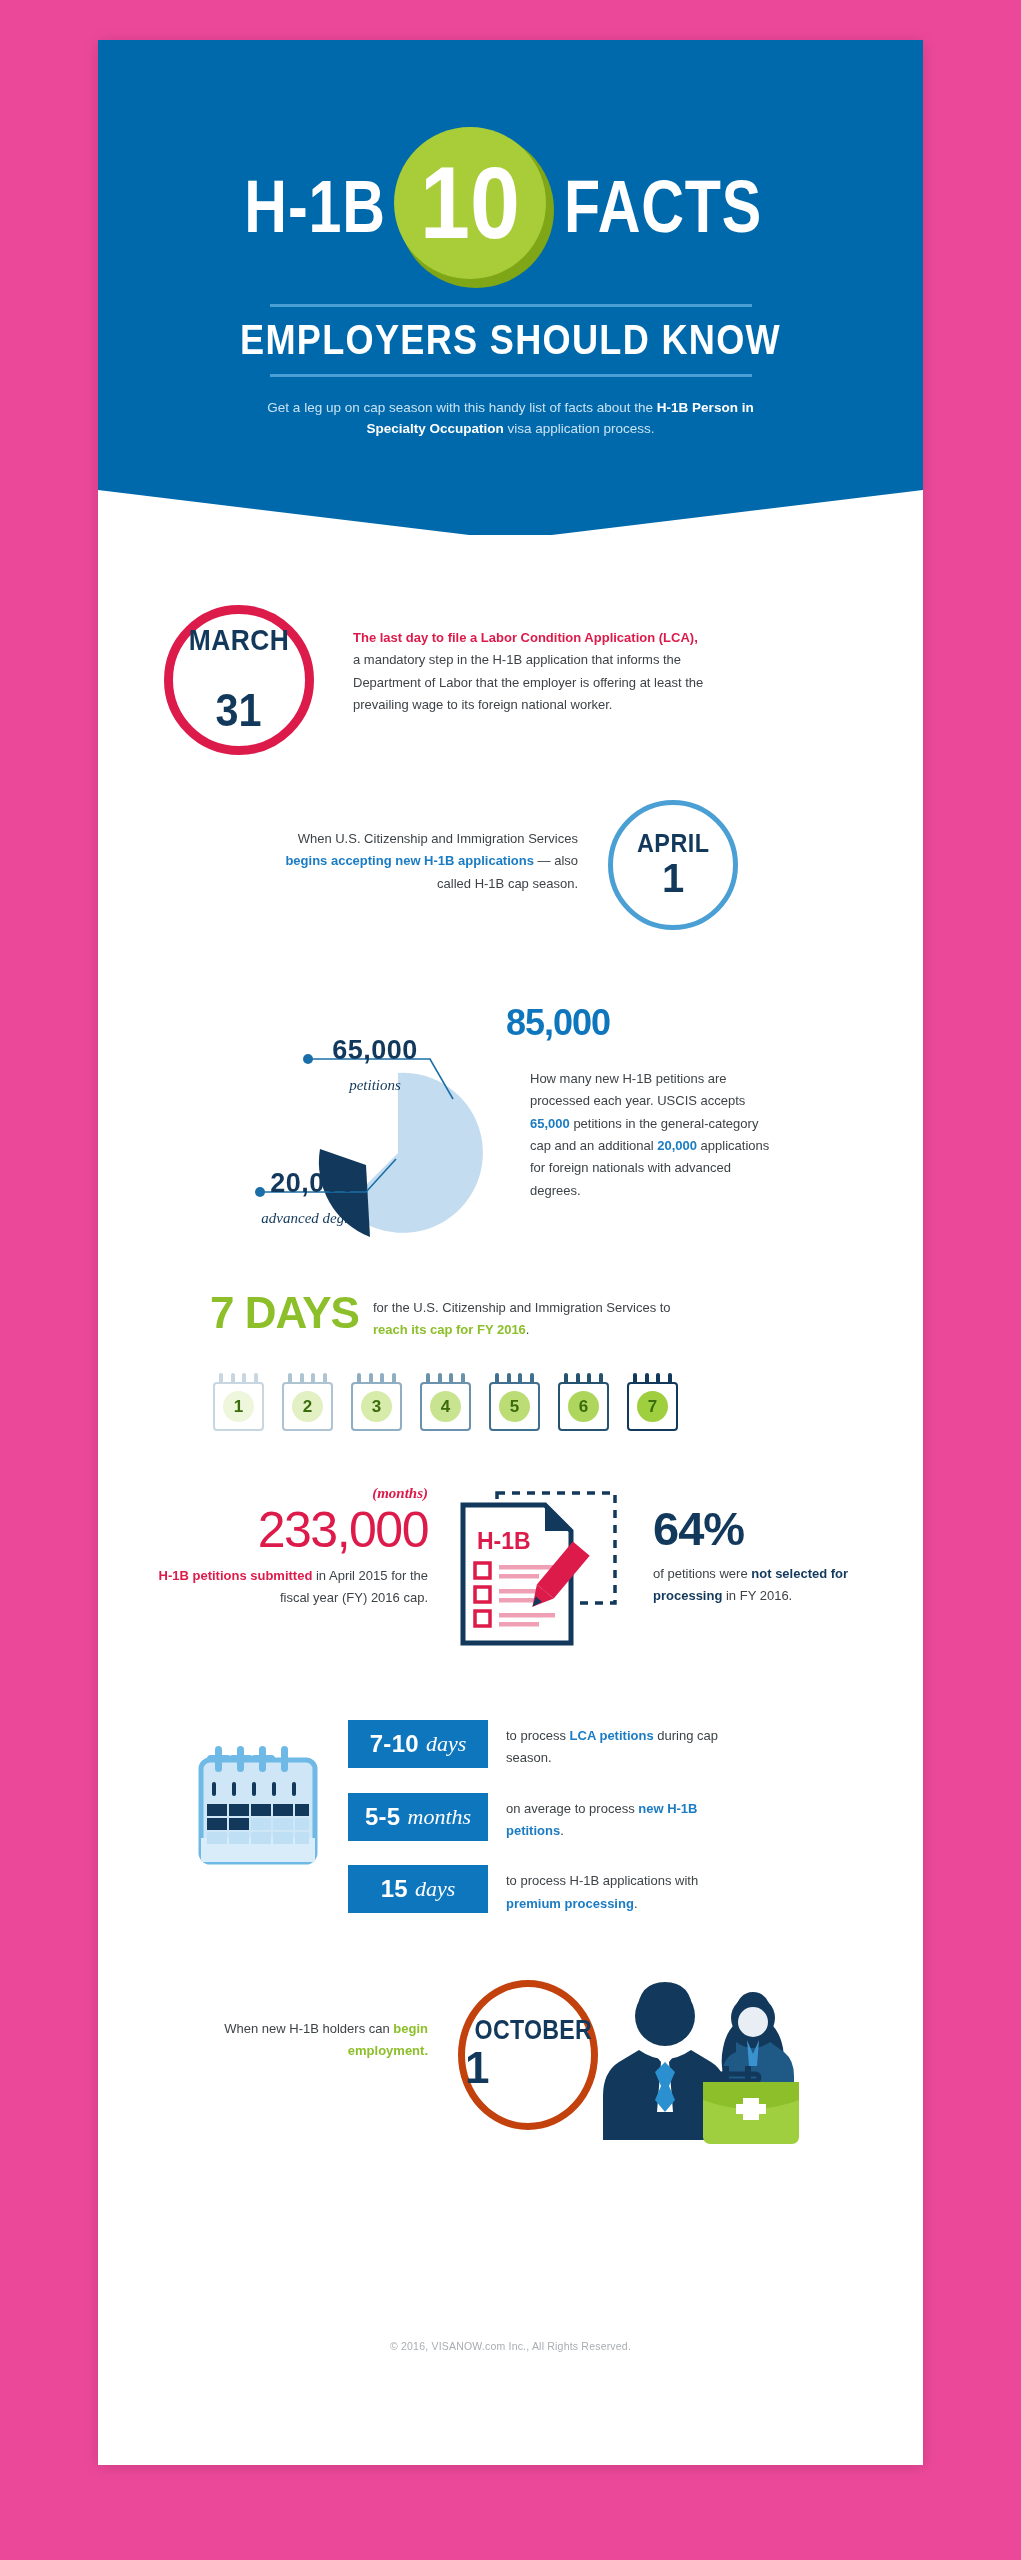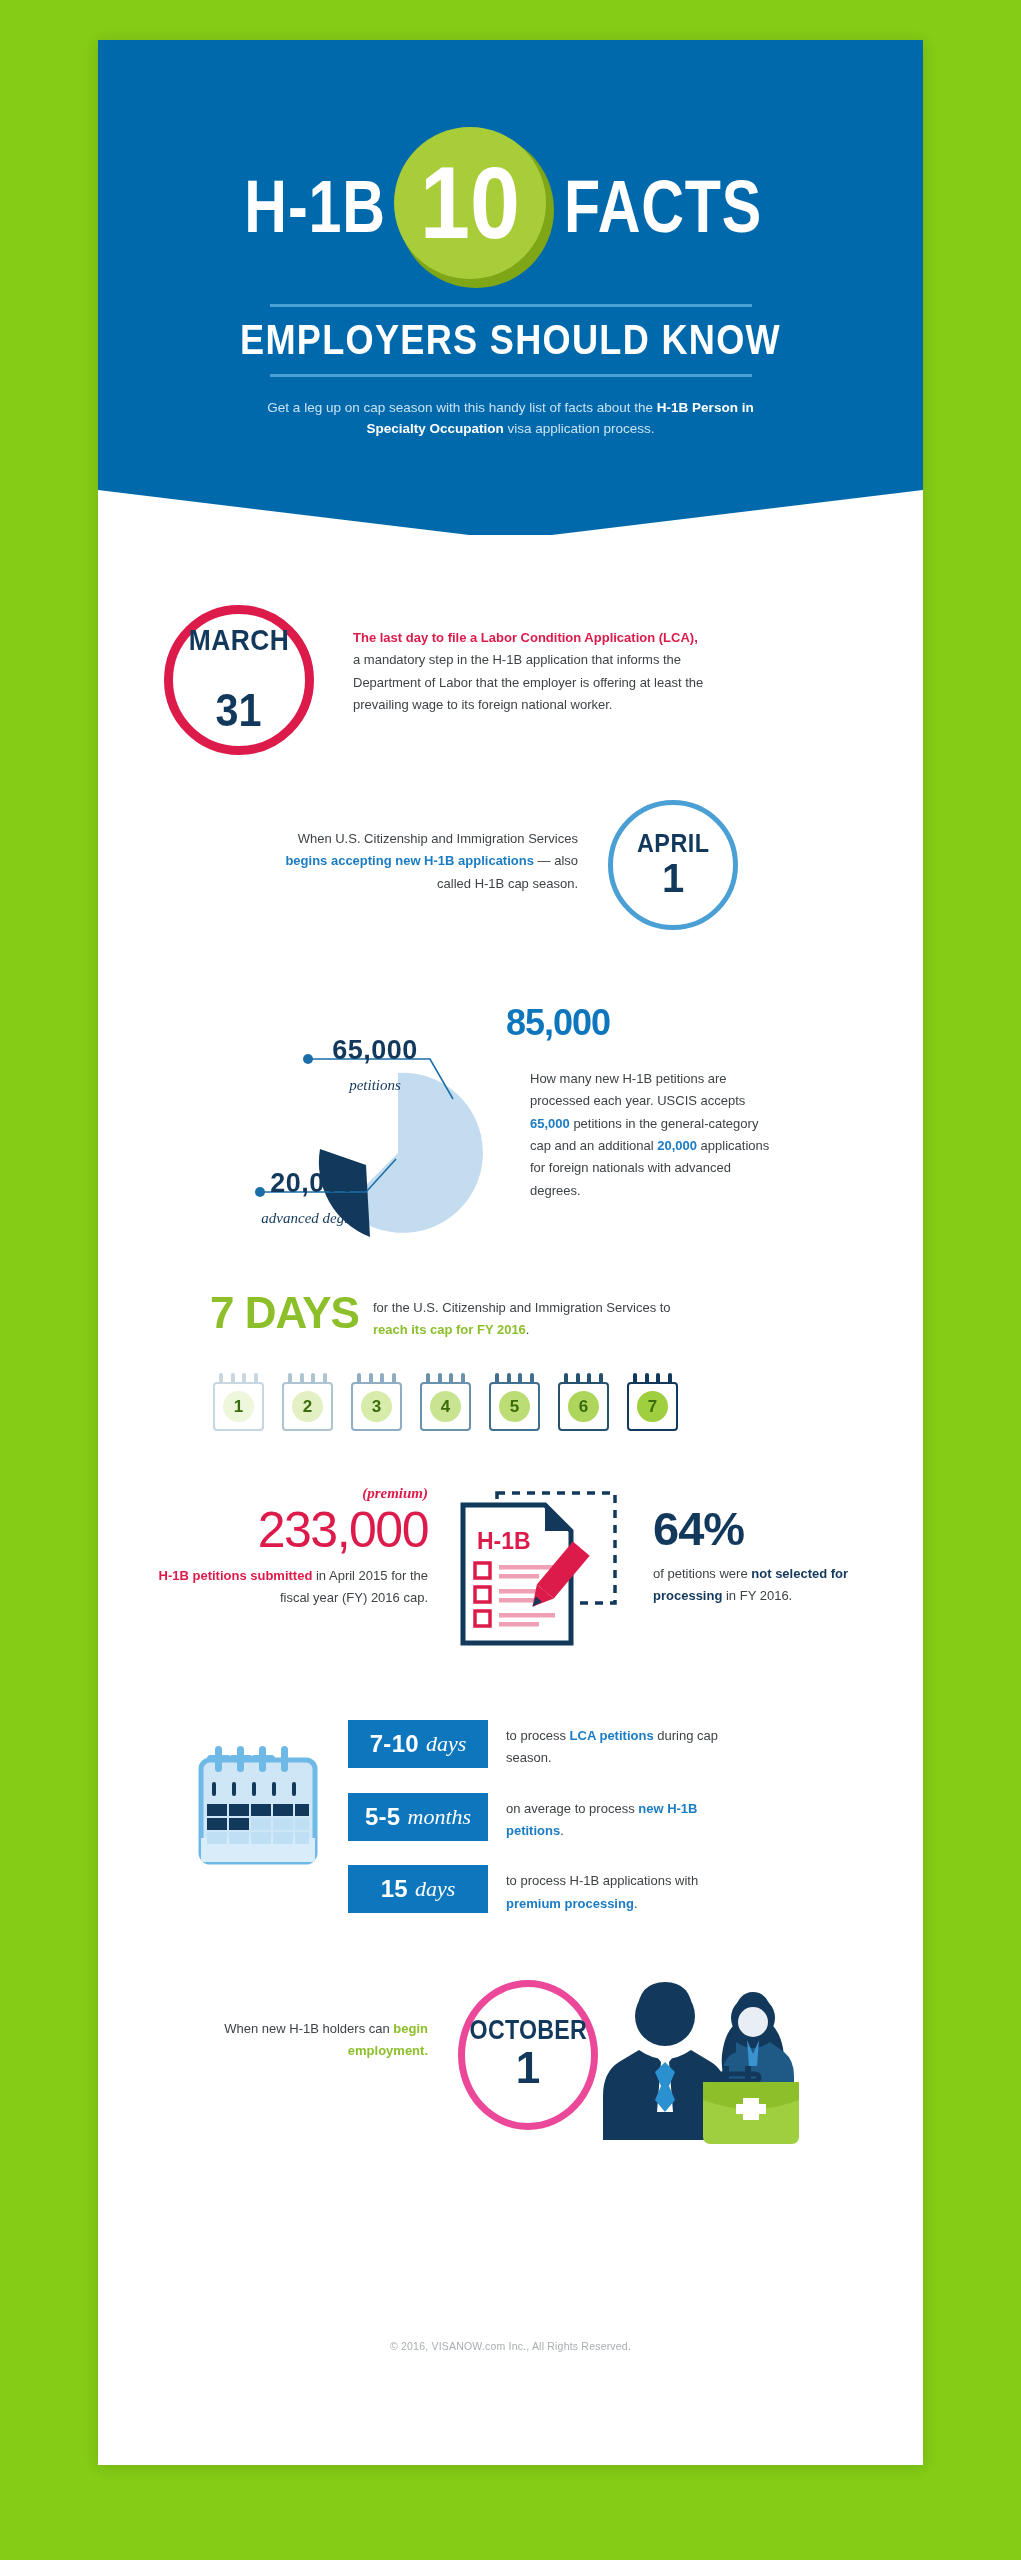--- a/index.html
+++ b/index.html
@@ -4,21 +4,21 @@
 <style>
   * { box-sizing: border-box; margin: 0; padding: 0; }
   html, body {
     width: 1021px;
     background: #f2f2f2;
     font-family: "Liberation Sans", sans-serif;
   }
   .page {
     width: 1021px;
     height: 2560px;
-    background: #84cc16;
+    background: #ec4899;
     position: relative;
     overflow: hidden;
   }
   .sheet {
     position: absolute;
     left: 98px; top: 40px;
     width: 825px; height: 2425px;
     background: #ffffff;
     box-shadow: 0 2px 14px rgba(0,0,0,0.14);
   }
@@ -262,23 +262,23 @@
     font-size: 22px; margin-left: 7px;
   }
   .proc-copy { padding-top: 5px; width: 240px; }
 
   
   .sec-oct { position: absolute; left: 0; top: 1930px; width: 825px; height: 185px; padding-left: 14px; }
   .oct-text { position: absolute; left: 120px; top: 48px; width: 210px; text-align: right; }
   .circle-oct {
     position: absolute; left: 360px; top: 10px;
     width: 140px; height: 150px; border-radius: 50%;
-    border: 7px solid #ec4899;
+    border: 7px solid #c2410c;
     display: flex; flex-direction: column;
-    align-items: center; justify-content: center;
+    align-items: flex-start; justify-content: center;
     color: #12395c; background: #fff; z-index: 2;
   }
   .circle-oct .m {
     font-family: "Liberation Sans Narrow","Liberation Sans", sans-serif;
     font-size: 27px; font-weight: bold; letter-spacing: .3px;
     transform: scaleX(0.86); line-height: 1;
   }
   .circle-oct .d {
     font-family: "Liberation Sans Narrow","Liberation Sans", sans-serif;
     font-size: 44px; font-weight: bold; line-height: 1.1;
@@ -438,21 +438,21 @@
               <i></i>
               <i></i>
             </span>
           <span class="pg"></span>
           <span class="dot" style="background:#9fcf3e">7</span>
         </div>
       </div>
     </div>
 
     <div class="sec-233">
-      <div class="nearly">(premium)</div>
+      <div class="nearly">(months)</div>
       <div class="big-233">233,000</div>
       <div class="t233-text body-text">
         <span class="red-b">H-1B petitions submitted</span><span> in April 2015 for the fiscal year (FY) 2016 cap.</span>
       </div>
 
       <div class="doc-icon">
         <svg width="175" height="185" viewBox="0 0 175 185">
           <rect x="44" y="10" width="118" height="110" fill="none" stroke="#12395c" stroke-width="3.5" stroke-dasharray="8 7"></rect>
           <path d="M10 22 H92 L118 48 V160 H10 Z" fill="#ffffff" stroke="#12395c" stroke-width="5"></path>
           <path d="M92 22 L118 48 H92 Z" fill="#12395c"></path>

